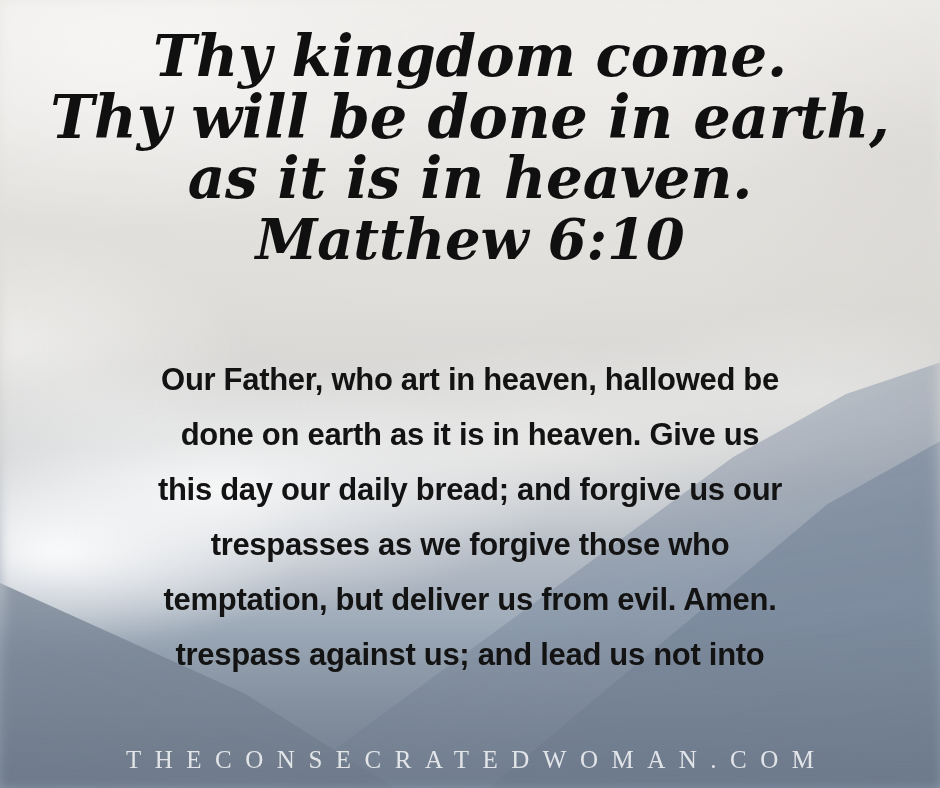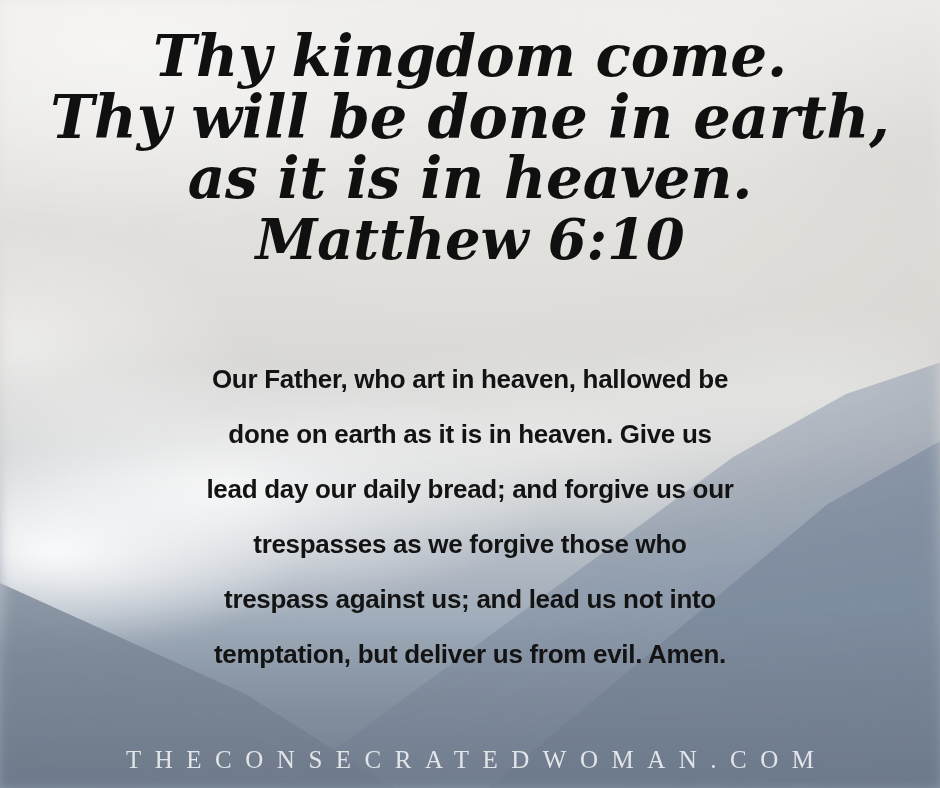--- a/index.html
+++ b/index.html
@@ -114,21 +114,21 @@
   
   .prayer {
     position: absolute;
     left: 46px;
     right: 46px;
     top: 352px;
     text-align: center;
     color: #131313;
     font-family: "Liberation Sans", "DejaVu Sans", sans-serif;
     font-weight: 700;
-    font-size: 26px;
+    font-size: 31px;
     line-height: 55px;
     letter-spacing: -0.3px;
     z-index: 3;
   }
   .prayer .pr-line { display: block; white-space: nowrap; }
 
   
   .watermark {
     position: absolute;
     left: 0;
@@ -161,21 +161,21 @@
   <div class="headline">
     <span class="hl-line hl-line-1">Thy kingdom come.</span>
     <span class="hl-line hl-line-2">Thy will be done in earth,</span>
     <span class="hl-line hl-line-3">as it is in heaven.</span>
     <span class="hl-line hl-ref">Matthew 6:10</span>
   </div>
 
   <div class="prayer">
     <span class="pr-line">Our Father, who art in heaven, hallowed be</span>
     <span class="pr-line">done on earth as it is in heaven. Give us</span>
-    <span class="pr-line">lead day our daily bread; and forgive us our</span>
+    <span class="pr-line">this day our daily bread; and forgive us our</span>
     <span class="pr-line">trespasses as we forgive those who</span>
+    <span class="pr-line">temptation, but deliver us from evil. Amen.</span>
     <span class="pr-line">trespass against us; and lead us not into</span>
-    <span class="pr-line">temptation, but deliver us from evil. Amen.</span>
   </div>
 
   <div class="watermark">THECONSECRATEDWOMAN.COM</div>
 
 </div>
 
 </body></html>

